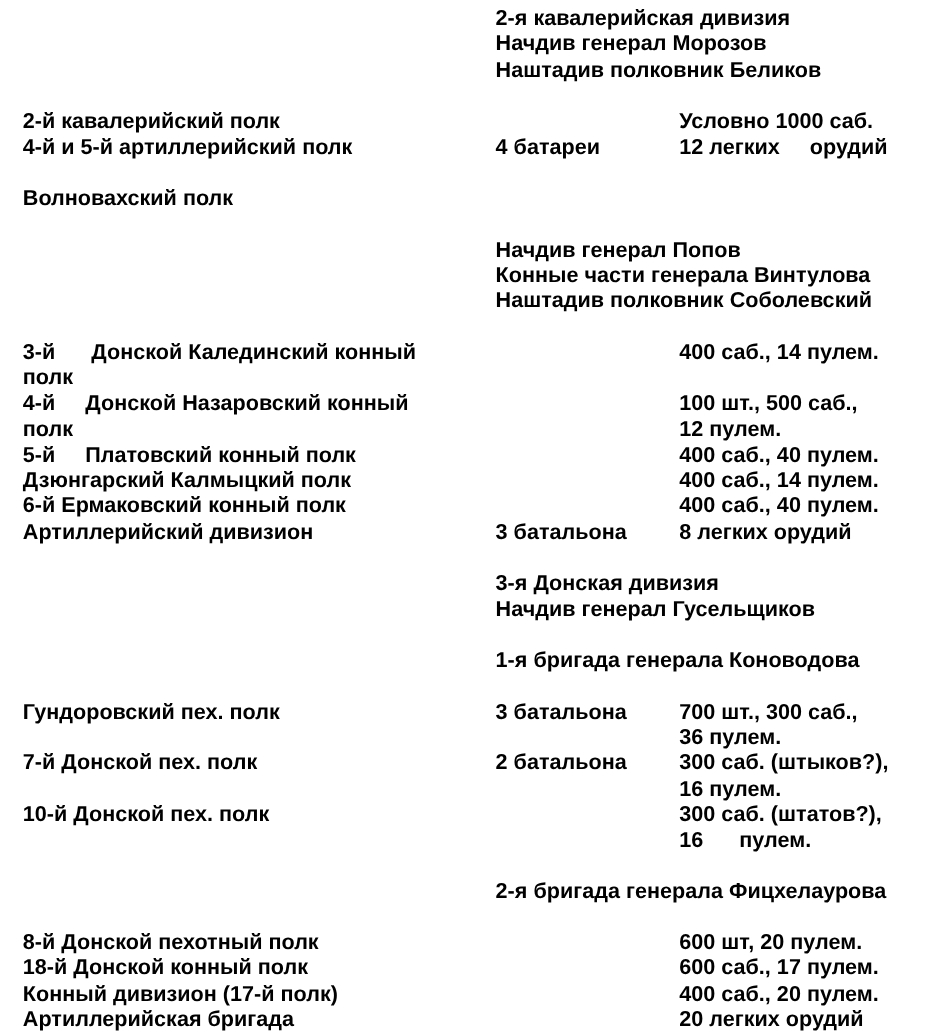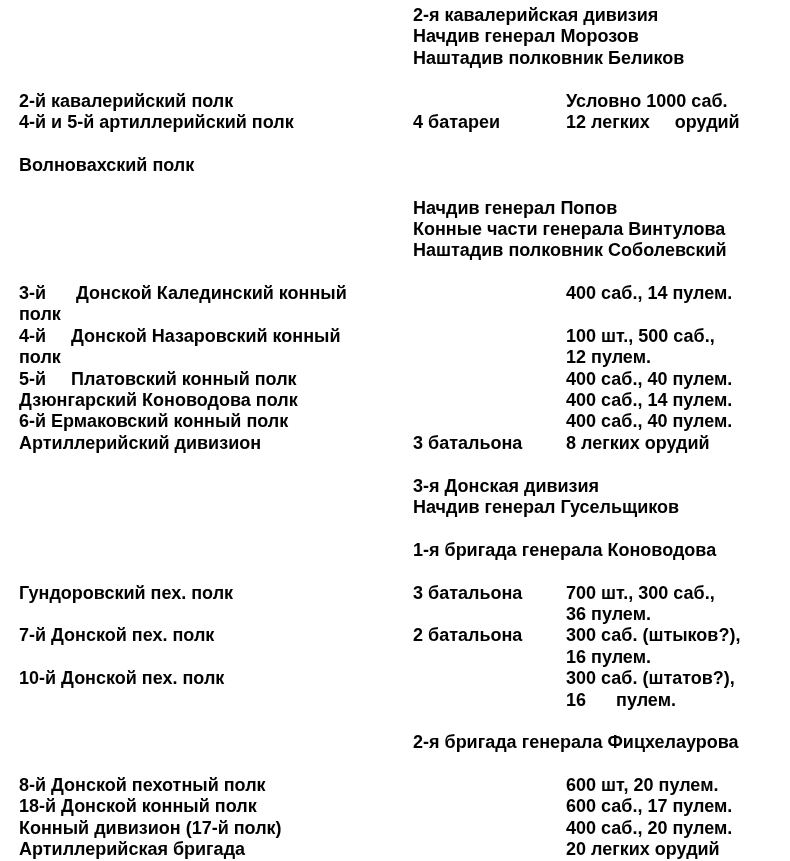--- a/index.html
+++ b/index.html
@@ -88,21 +88,21 @@
     </div>
     <div class="row">
       <span class="col-left">полк</span>
       <span class="col-right">12 пулем.</span>
     </div>
     <div class="row">
       <span class="col-left">5-й     Платовский конный полк</span>
       <span class="col-right">400 саб., 40 пулем.</span>
     </div>
     <div class="row">
-      <span class="col-left">Дзюнгарский Коноводова полк</span>
+      <span class="col-left">Дзюнгарский Калмыцкий полк</span>
       <span class="col-right">400 саб., 14 пулем.</span>
     </div>
     <div class="row">
       <span class="col-left">6-й Ермаковский конный полк</span>
       <span class="col-right">400 саб., 40 пулем.</span>
     </div>
     <div class="row">
       <span class="col-left">Артиллерийский дивизион</span>
       <span class="col-mid">3 батальона</span>
       <span class="col-right">8 легких орудий</span>

